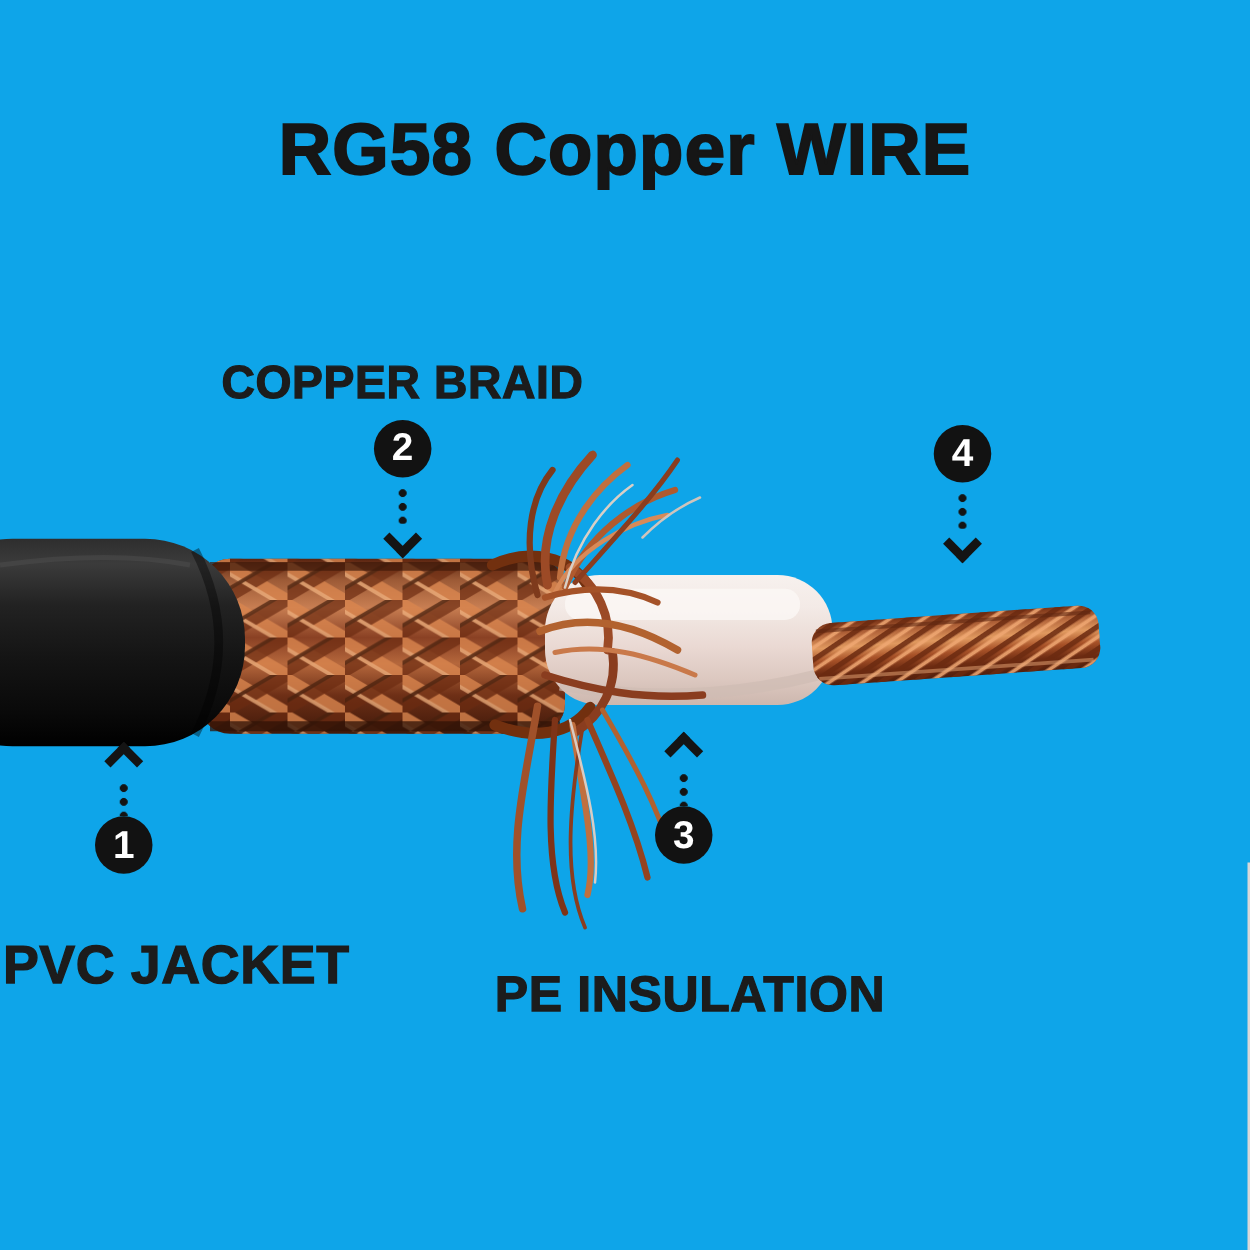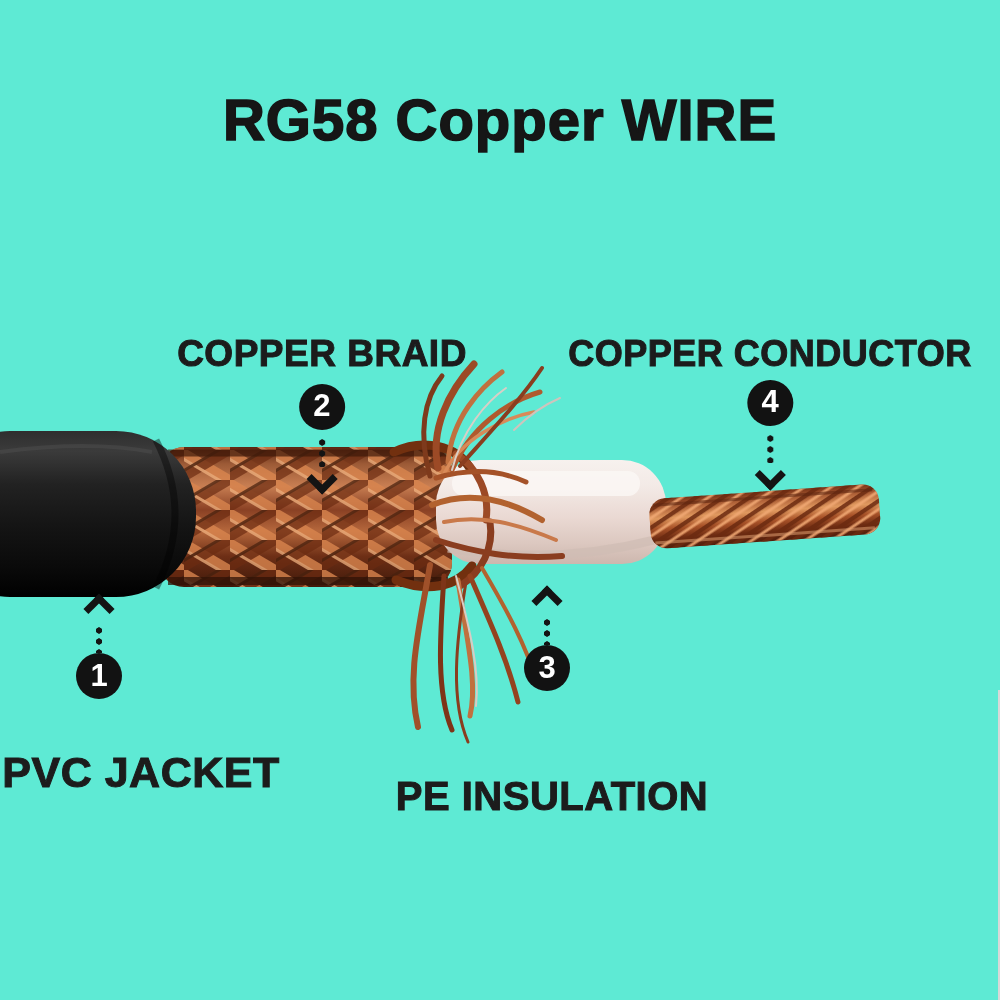--- a/index.html
+++ b/index.html
@@ -1,18 +1,18 @@
 <!DOCTYPE html>
 <html><head>
 <meta charset="utf-8">
 <style>
   html,body{margin:0;padding:0;background:#ffffff;}
   .stage{
     position:relative;width:1000px;height:1000px;overflow:hidden;
-    background:#5eead4;font-family:"Liberation Sans",sans-serif;
+    background:#0ea5e9;font-family:"Liberation Sans",sans-serif;
   }
   .title{
     position:absolute;left:0;top:91px;width:1000px;margin:0;
     text-align:center;font-size:58px;font-weight:900;line-height:1;
     color:#161616;letter-spacing:1px;
     -webkit-text-stroke:1.6px #161616;
   }
   .lbl{
     font-weight:700;color:#1c1c1c;white-space:nowrap;line-height:1.1;
     -webkit-text-stroke:1px #1c1c1c;letter-spacing:0.5px;
@@ -150,30 +150,29 @@
       <path d="M456 576 C470 630 480 670 476 706" stroke="#d8ccc4" stroke-width="2"></path>
       <path d="M514 430 C530 414 546 404 560 398" stroke="#cfc4bc" stroke-width="2"></path>
     </g>
   </svg>
 
   <div class="edge-line"></div>
 
   <h1 class="title">RG58 Copper WIRE</h1>
 
   <div class="co" style="left:322px;top:286px;">
-    <div class="lbl" style="font-size:37px;margin-top:48px;">COPPER BRAID</div>
+    <div class="lbl" style="font-size:37px;">COPPER BRAID</div>
     <div class="badge" style="margin-top:9px;">
       <span>2</span>
     </div>
     <div class="dots" style="margin-top:7px;"></div>
     <div class="chev down"></div>
   </div>
 
   <div class="co" style="left:770px;top:334px;">
-    <div class="lbl" style="font-size:36px;">COPPER CONDUCTOR</div>
     <div class="badge" style="margin-top:6px;">
       <span>4</span>
     </div>
     <div class="dots" style="margin-top:7px;"></div>
     <div class="chev down"></div>
   </div>
 
   <div class="co" style="left:99px;top:598px;">
     <div class="chev up"></div>
     <div class="dots" style="margin-top:4px;height:28px;"></div>

